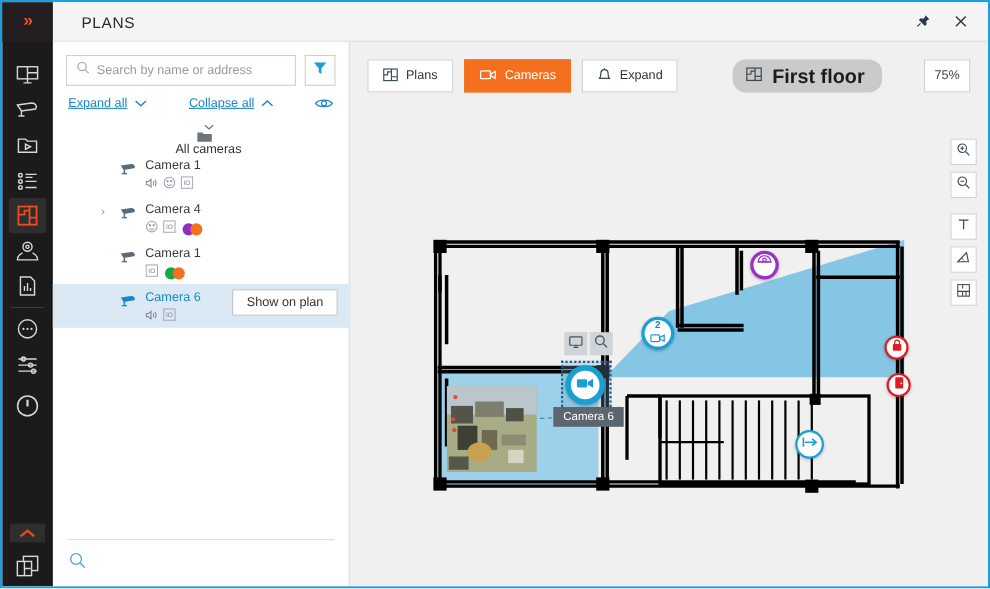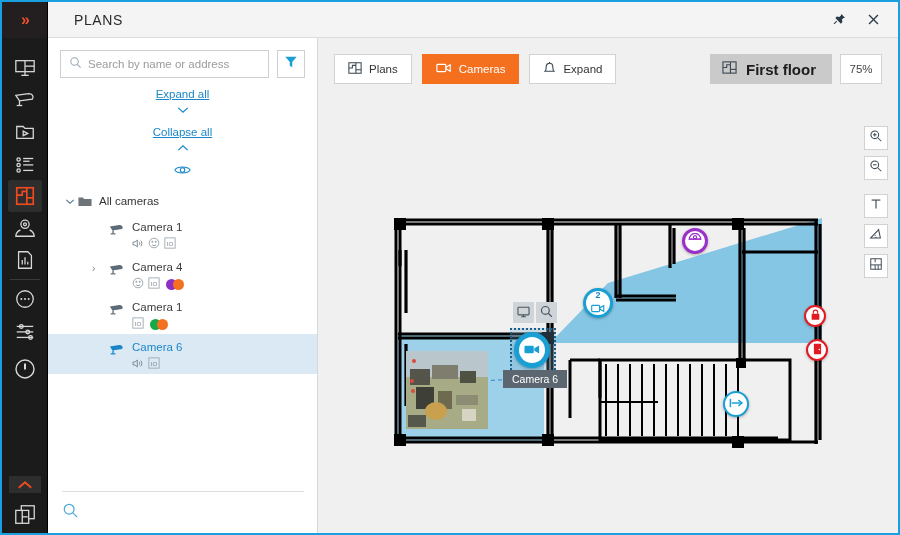--- a/index.html
+++ b/index.html
@@ -90,32 +90,31 @@
     font-family: "Liberation Sans", sans-serif;
   }
   .search-box input::placeholder { color: #9b9b9b; }
   .filter-btn {
     width: 28px; height: 28px; border: 1px solid #cfcfcf; background:#fff;
     display: flex; align-items: center; justify-content: center; cursor: pointer;
   }
   .tree-actions {
     display: flex; align-items: center; padding: 10px 14px 4px 14px; gap: 6px;
     font-size: 11.5px;
-    flex-direction: column;
   }
   .tree-link { color: #1a86c8; text-decoration: underline; cursor: pointer; }
   .tree-caret { color: #1a86c8; display:flex; align-items:center; cursor:pointer; }
   .spacer-flex { flex: 1; }
   .eye-btn { cursor: pointer; display:flex; align-items:center; }
 
   .tree { padding: 8px 0 0 0; }
   .tree-node {
     display: flex; align-items: center;
     height: 26px; padding-left: 14px;
-    font-size: 11.5px; color: #333; cursor: pointer;
+    font-size: 11.5px; color: #333; cursor: pointer; flex-direction: column;
   }
   .tree-node .chev { width: 16px; display: flex; align-items: center; justify-content: center; color:#666; }
   .tree-node .folder { margin-right: 7px; display:flex; }
   .cam-row {
     display: flex; align-items: flex-start;
     padding: 3px 0 3px 0; cursor: pointer; position: relative;
     min-height: 32px;
   }
   .cam-row.selected { background: #dbe9f5; }
   .cam-chev { width: 14px; margin-left: 44px; color:#888; font-size: 10px; padding-top: 6px; }
@@ -151,26 +150,26 @@
   .tool-btn {
     height: 30px; border: 1px solid #d2d2d2; background: #fff;
     display: flex; align-items: center; gap: 7px;
     padding: 0 13px; font-size: 11.5px; color: #333; cursor: pointer;
   }
   .tool-btn.active { background: #f4701f; border-color: #f4701f; color: #fff; }
   .toolbar-right { margin-left: auto; display: flex; align-items: center; gap: 8px; }
   .floor-chip {
     height: 30px; background: #cacaca;
     display: flex; align-items: center; gap: 9px;
-    padding: 0 16px 0 12px; font-size: 15px; font-weight: bold; color: #1c1c1c; cursor: pointer;
+    padding: 0 16px 0 12px; font-size: 18px; font-weight: bold; color: #1c1c1c; cursor: pointer; border-radius: 12px;
   }
   .zoom-chip {
     height: 30px; min-width: 42px; border: 1px solid #d2d2d2; background: #fff;
     display: flex; align-items: center; justify-content: center;
-    font-size: 11.5px; color: #444; cursor: pointer;
+    font-size: 11.5px; color: #444; cursor: pointer; margin-left: 30px;
   }
 
   .vtools {
     position: absolute; right: 10px; top: 88px;
     display: flex; flex-direction: column; gap: 6px;
   }
   .vtool {
     width: 24px; height: 24px; border: 1px solid #d2d2d2; background: #fff;
     display: flex; align-items: center; justify-content: center; cursor: pointer;
   }
@@ -538,20 +537,21 @@
               </svg>
             </span>
             <span>
               <svg width="12" height="12" viewBox="0 0 14 14" fill="none" stroke="#9aa4ad" stroke-width="1">
                 <rect x="1" y="1" width="12" height="12"></rect>
                 <text x="7" y="10" font-size="7" fill="#7a8690" stroke="none" text-anchor="middle" font-family="Liberation Sans">IO</text>
               </svg>
             </span>
           </span>
         </span>
+        <div class="show-on-plan">Show on plan</div>
       </div>
 
     </div>
 
     <div class="sidebar-bottom">
       <div class="sb-divider"></div>
       <div class="sb-search">
         <span>
           <svg width="17" height="17" viewBox="0 0 18 18" fill="none" stroke="#4aa8dd" stroke-width="1.3">
             <circle cx="7.6" cy="7.6" r="5.2"></circle>

